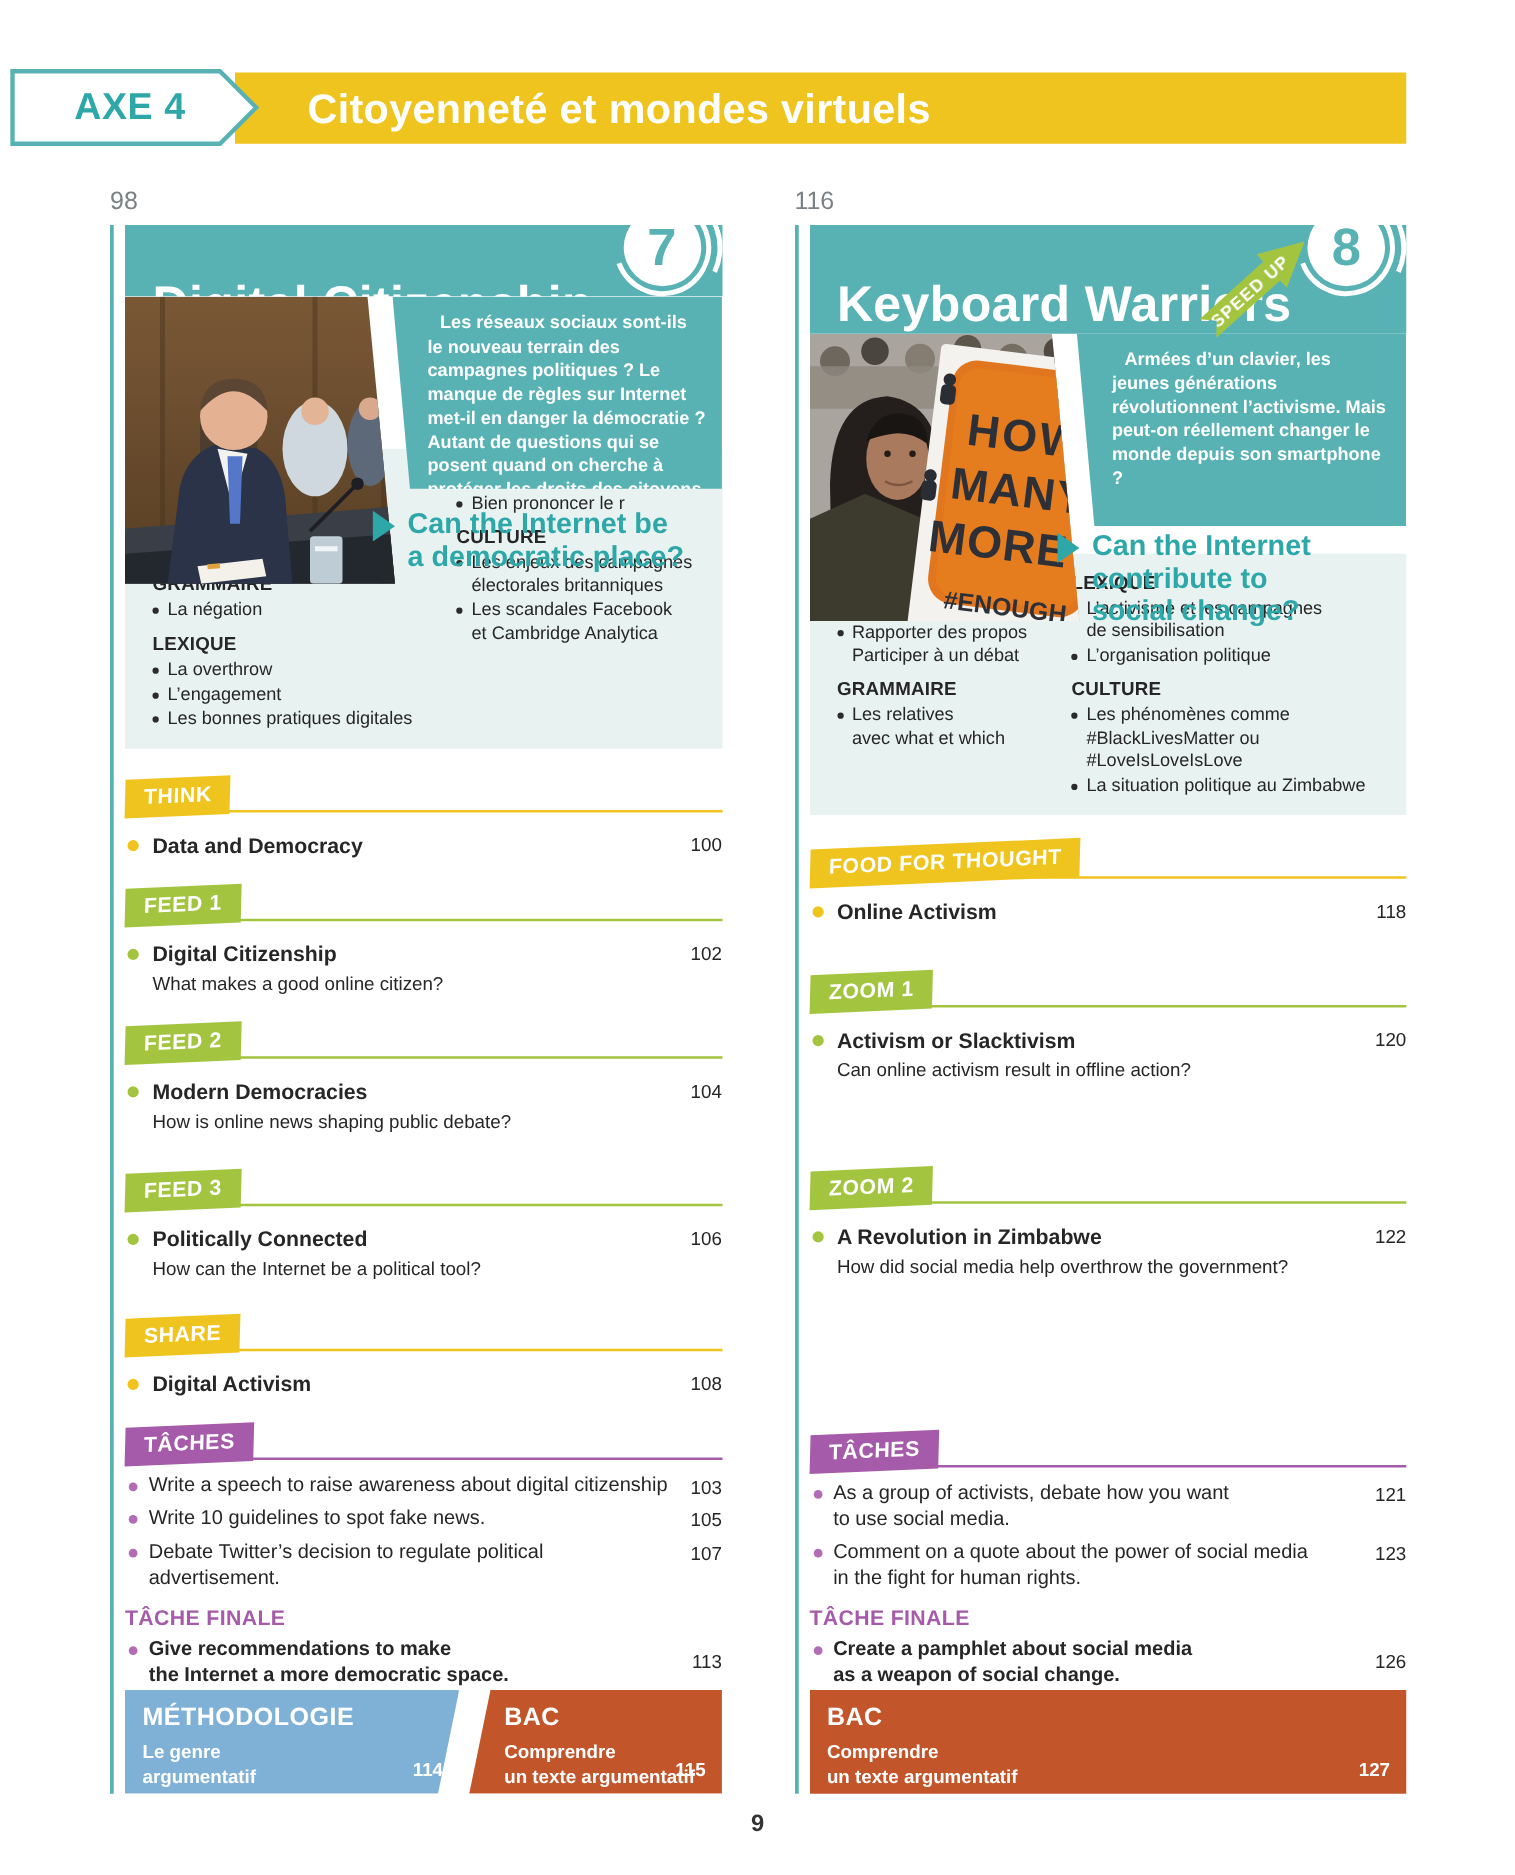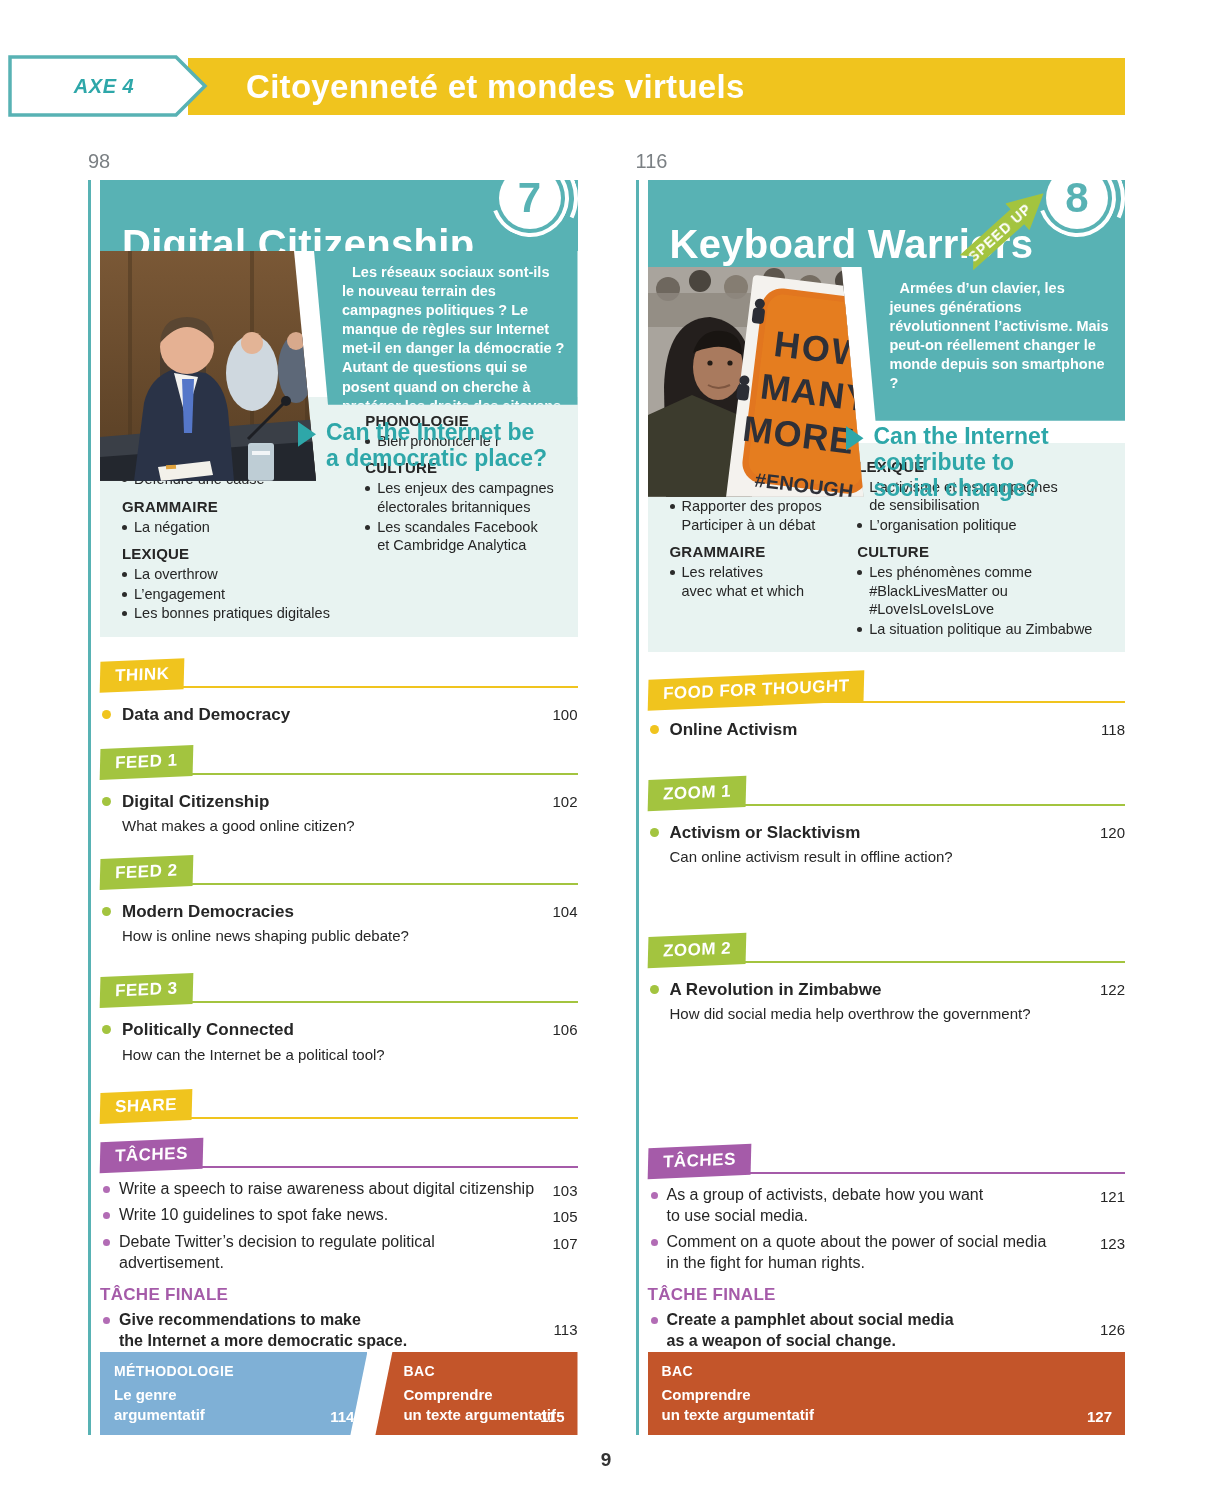--- a/index.html
+++ b/index.html
@@ -14,21 +14,21 @@
 
   
   .top-header{position:relative; margin-top:55px; height:62px;}
   .axe-banner{position:absolute; left:188px; right:87px; top:3px; height:57px;
     background:var(--yellow); display:flex; align-items:center; padding-left:58px;}
   .axe-banner .axe-title{color:#fff; font-size:33px; font-weight:700; letter-spacing:.3px;}
   .axe-box{position:absolute; left:8px; top:0; width:200px; height:62px;}
   .axe-box svg{position:absolute; inset:0;}
   .axe-box .axe-label{position:absolute; left:26px; top:0; width:140px; height:62px;
     display:flex; align-items:center; justify-content:center;
-    color:var(--teal-text); font-size:20px; font-weight:700; letter-spacing:.5px;font-style:italic;}
+    color:var(--teal-text); font-size:30px; font-weight:700; letter-spacing:.5px;}
 
   
   .cols{display:flex; gap:58px; padding:0 87px 0 88px; margin-top:33px;}
   .col{position:relative; flex:1; height:1285px; display:flex; flex-direction:column;justify-content:space-between;}
   .col::before{content:""; position:absolute; left:0; top:30px; bottom:0; width:3px; background:var(--teal);}
   .col-pagenum{color:var(--gray); font-size:20px; margin-bottom:7px;}
   .col > .indent{margin-left:12px;}
 
   
   .banner{position:relative; height:128px; background:var(--teal); margin-bottom:0;}
@@ -92,21 +92,21 @@
   .t-item{display:flex; align-items:flex-start; margin-top:5px; font-size:16px; line-height:1.3;}
   .tdot{flex:none; width:7px; height:7px; border-radius:50%; background:#b26cb5; margin:7px 9px 0 3px;}
   .t-text{flex:1; min-width:0;}
   .t-finale-label{color:var(--purple); font-size:17px; font-weight:700; letter-spacing:.3px; margin-top:12px;}
   .t-item.bold .t-text{font-weight:700;}
   .pg-bottom{align-self:flex-end; padding-bottom:13px;}
 
   
   .footer-row{margin-top:auto; display:flex; gap:8px; height:83px;}
   .fbox{position:relative; color:#fff; padding:11px 14px;}
-  .fbox .flabel{font-size:14px; font-weight:700; letter-spacing:.4px;}
+  .fbox .flabel{font-size:20px; font-weight:700; letter-spacing:.4px;}
   .fbox .ftext{font-size:15px; font-weight:700; line-height:1.3; margin-top:6px;}
   .fbox .fpg{position:absolute; right:13px; bottom:10px; font-size:15px; font-weight:700;}
   .fbox.meth{flex:0 0 56%; background:var(--blue);
     clip-path:polygon(0 0, 100% 0, calc(100% - 17px) 100%, 0 100%);}
   .fbox.bac-half{flex:1; background:var(--orange);
     clip-path:polygon(17px 0, 100% 0, 100% 100%, 0 100%); padding-left:28px;}
   .fbox.bac-full{flex:1; background:var(--orange);}
 
   .page-footer{text-align:center; font-size:19px; color:#333; margin-top:14px; font-weight:700;}
 </style>
@@ -289,20 +289,27 @@
               <div class="ititle">Politically Connected</div>
               <div class="isub">How can the Internet be a political tool?</div>
             </div>
             <span class="ipg">106</span>
           </div>
         </div>
         <div class="sec yellow" style="margin-top:22px">
           <div class="sec-head">
               <span class="sec-badge">SHARE</span>
             </div>
+          <div class="sec-item">
+            <span class="idot"></span>
+            <div class="ibody">
+                <div class="ititle">Digital Activism</div>
+              </div>
+            <span class="ipg">108</span>
+          </div>
         </div>
 
         <div class="sec purple taches">
           <div class="sec-head">
               <span class="sec-badge">TÂCHES</span>
             </div>
           <div class="t-item">
             <span class="tdot"></span>
             <span class="t-text preline">Write a speech to raise awareness about digital citizenship</span>
             <span class="ipg">103</span>

